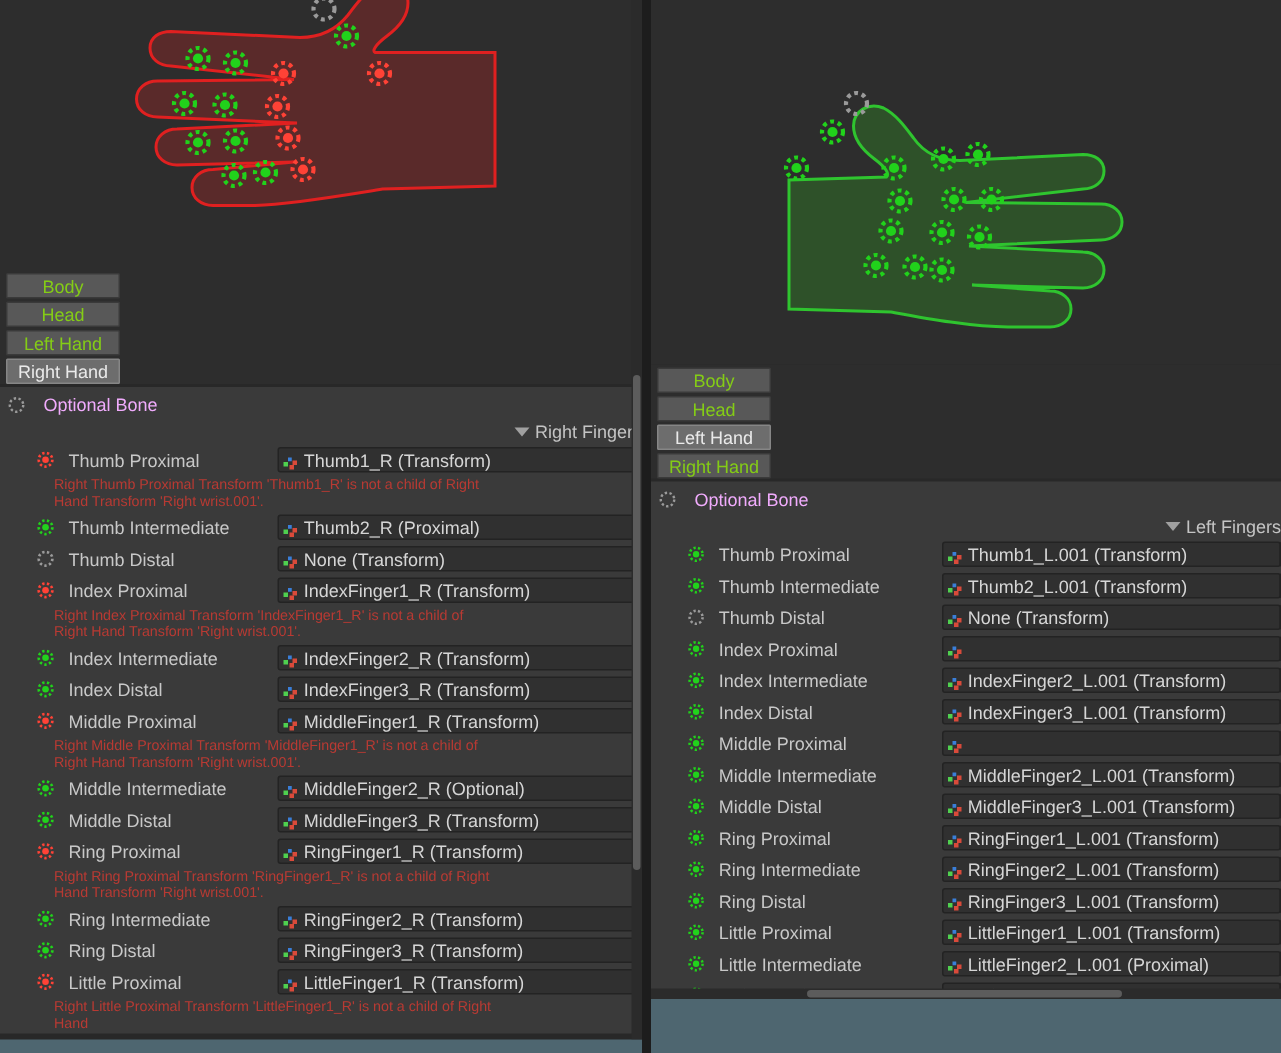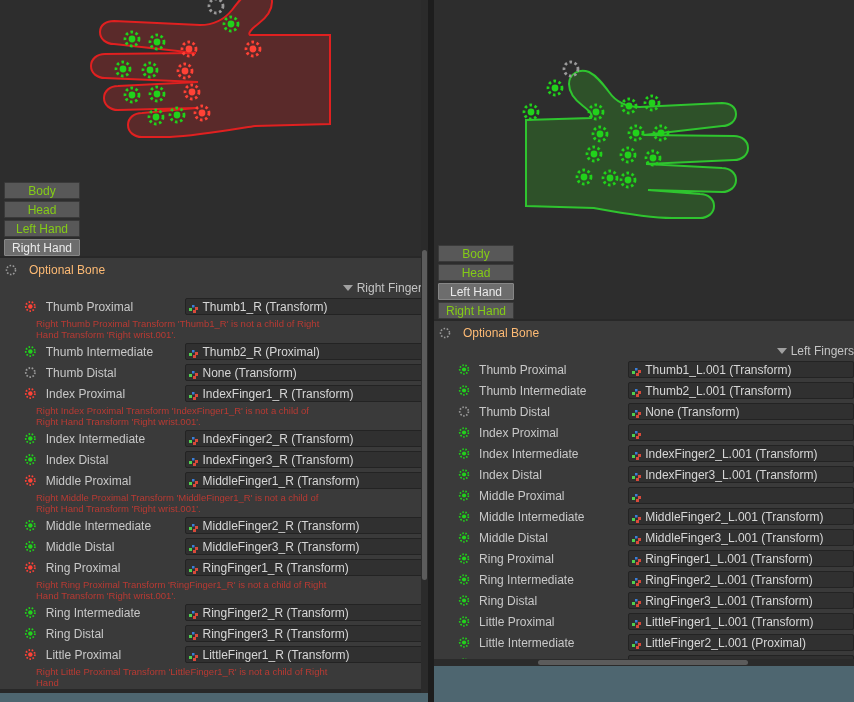--- a/index.html
+++ b/index.html
@@ -33,21 +33,21 @@
     margin-bottom: 2px; text-align: center;
     font-size: 12px; color: #84cc16;
     background: #585858; border: 1px solid #3a3a3a; border-radius: 1px;
   }
   .tab.selected { background: #6d6d6d; color: #eaeaea; border-color: #868686; }
 
   
   .list-sec { background: #3a3a3a; padding-top: 3px; }
   .opt-row {
     display: flex; align-items: center; height: 18px;
-    padding-left: 5px; font-size: 12px; color: #fdba74;
+    padding-left: 5px; font-size: 12px; color: #f0abfc;
   }
   .opt-row .lbl { margin-left: 12px; }
 
   .group-row {
     display: flex; align-items: center; height: 17px;
     padding-left: 2px; font-size: 12px; color: #c4c4c4; justify-content: flex-end;
   }
   .tri {
     width: 0; height: 0; margin-right: 4px;
     border-left: 5px solid transparent; border-right: 5px solid transparent;
@@ -359,21 +359,21 @@
                 <circle cx="12" cy="12" r="4.2" fill="#21d21b"></circle>
               </svg>
               <span class="bname">Middle Intermediate</span>
               <div class="objfield">
                 <svg width="12" height="12" viewBox="0 0 12 12">
                   <rect x="1" y="6" width="3" height="3" fill="#4fd04f"></rect>
                   <rect x="5" y="8" width="3" height="3" fill="#d94a3a"></rect>
                   <rect x="4" y="3" width="2.5" height="2.5" fill="#3a7fd9"></rect>
                   <rect x="7" y="5" width="3" height="3" fill="#d94a3a"></rect>
                 </svg>
-                <span class="txt">MiddleFinger2_R (Transform)</span>
+                <span class="txt">MiddleFinger2_R (Optional)</span>
                 <div class="picker">
                   <svg width="11" height="11" viewBox="0 0 24 24">
                     <circle cx="12" cy="12" r="9" fill="none" stroke="#e0e0e0" stroke-width="2.2"></circle>
                     <circle cx="12" cy="12" r="3.4" fill="#e0e0e0"></circle>
                   </svg>
                 </div>
               </div>
             </div>
             <div class="bone-row">
               <svg width="13" height="13" viewBox="0 0 24 24">

